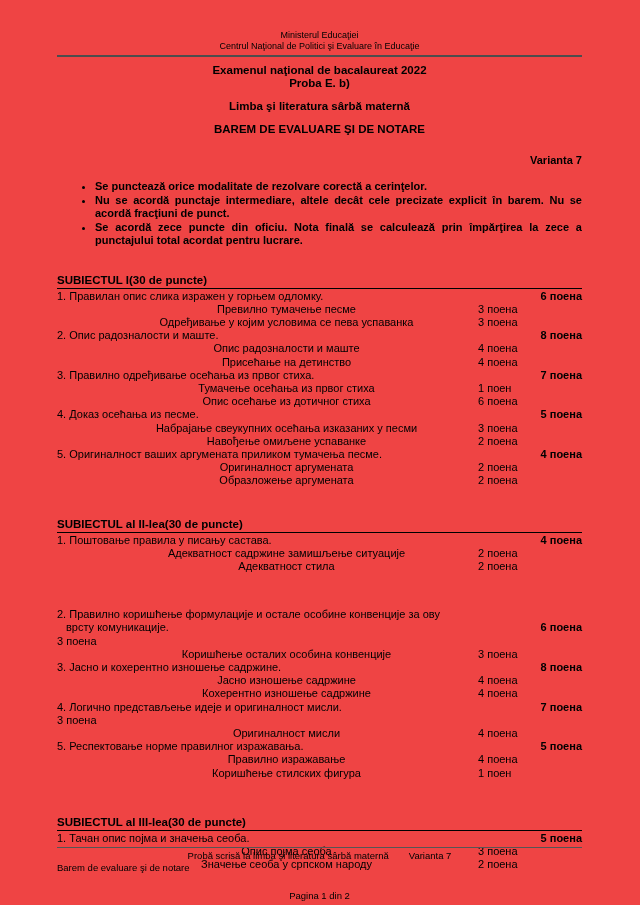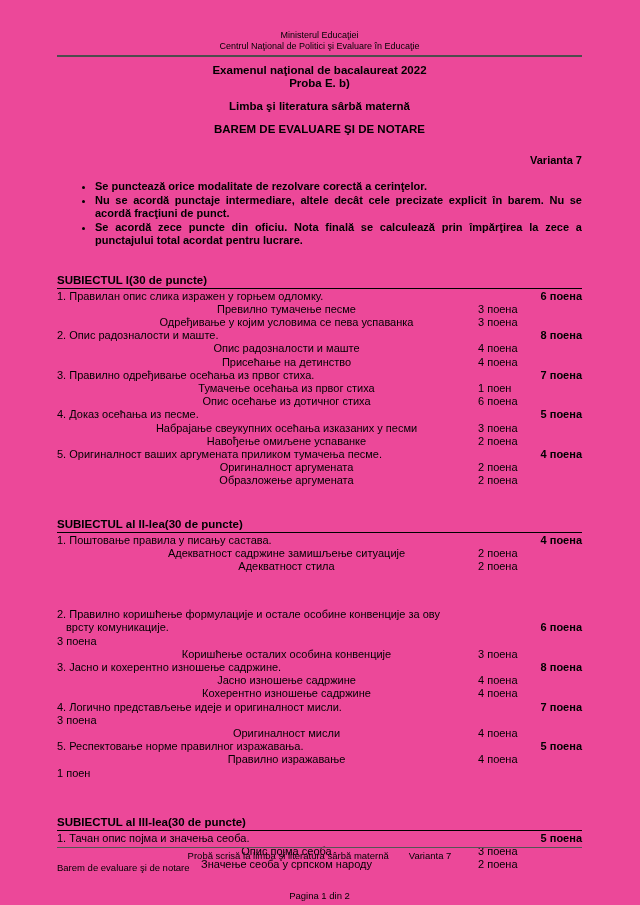--- a/index.html
+++ b/index.html
@@ -1,18 +1,18 @@
 <!DOCTYPE html>
 <html><head>
 <meta charset="utf-8">
 <style>
   * { margin:0; padding:0; box-sizing:border-box; }
   html,body { background:#ffffff; }
   .page {
-    position:relative; width:640px; height:905px; background:#ec4899; color:#000;
+    position:relative; width:640px; height:905px; background:#ef4444; color:#000;
     font-family:"Liberation Sans","DejaVu Sans",sans-serif; overflow:hidden;
   }
   .content { position:absolute; left:57px; width:525px; top:0; }
   .top-header { padding-top:30px; text-align:center; font-size:9px; line-height:11px; }
   .header-rule { border-top:2px solid #4d4d4d; margin-top:3px; }
   .title-block { margin-top:7px; text-align:center; font-weight:bold; font-size:11.5px; line-height:13px; }
   .tb-gap { margin-top:10px; }
   .variant-top { margin-top:18px; text-align:right; font-weight:bold; font-size:11px; }
   ul.bullets { margin:14px 0 0 0; padding-left:38px; list-style:disc; }
   ul.bullets li { font-weight:bold; font-size:11px; line-height:13.5px; text-align:justify; }
@@ -188,20 +188,21 @@
             </div>
             <div class="item-row">
               <span class="item-title">5. Респектовање норме правилног изражавања.</span>
               <span class="item-points">5 поена</span>
             </div>
             <div class="sub-row">
               <span class="sub-label">Правилно изражавање</span>
               <span class="sub-points">4 поена</span>
             </div>
             <div class="sub-row">
+              <span class="sub-label">Коришћење стилских фигура</span>
               <span class="sub-points">1 поен</span>
             </div>
           </div>
         </div>
         <div class="section">
           <div class="section-header">
             <span>SUBIECTUL al III-lea</span>
             <span>(30 de puncte)</span>
           </div>
           <div class="rubric">

